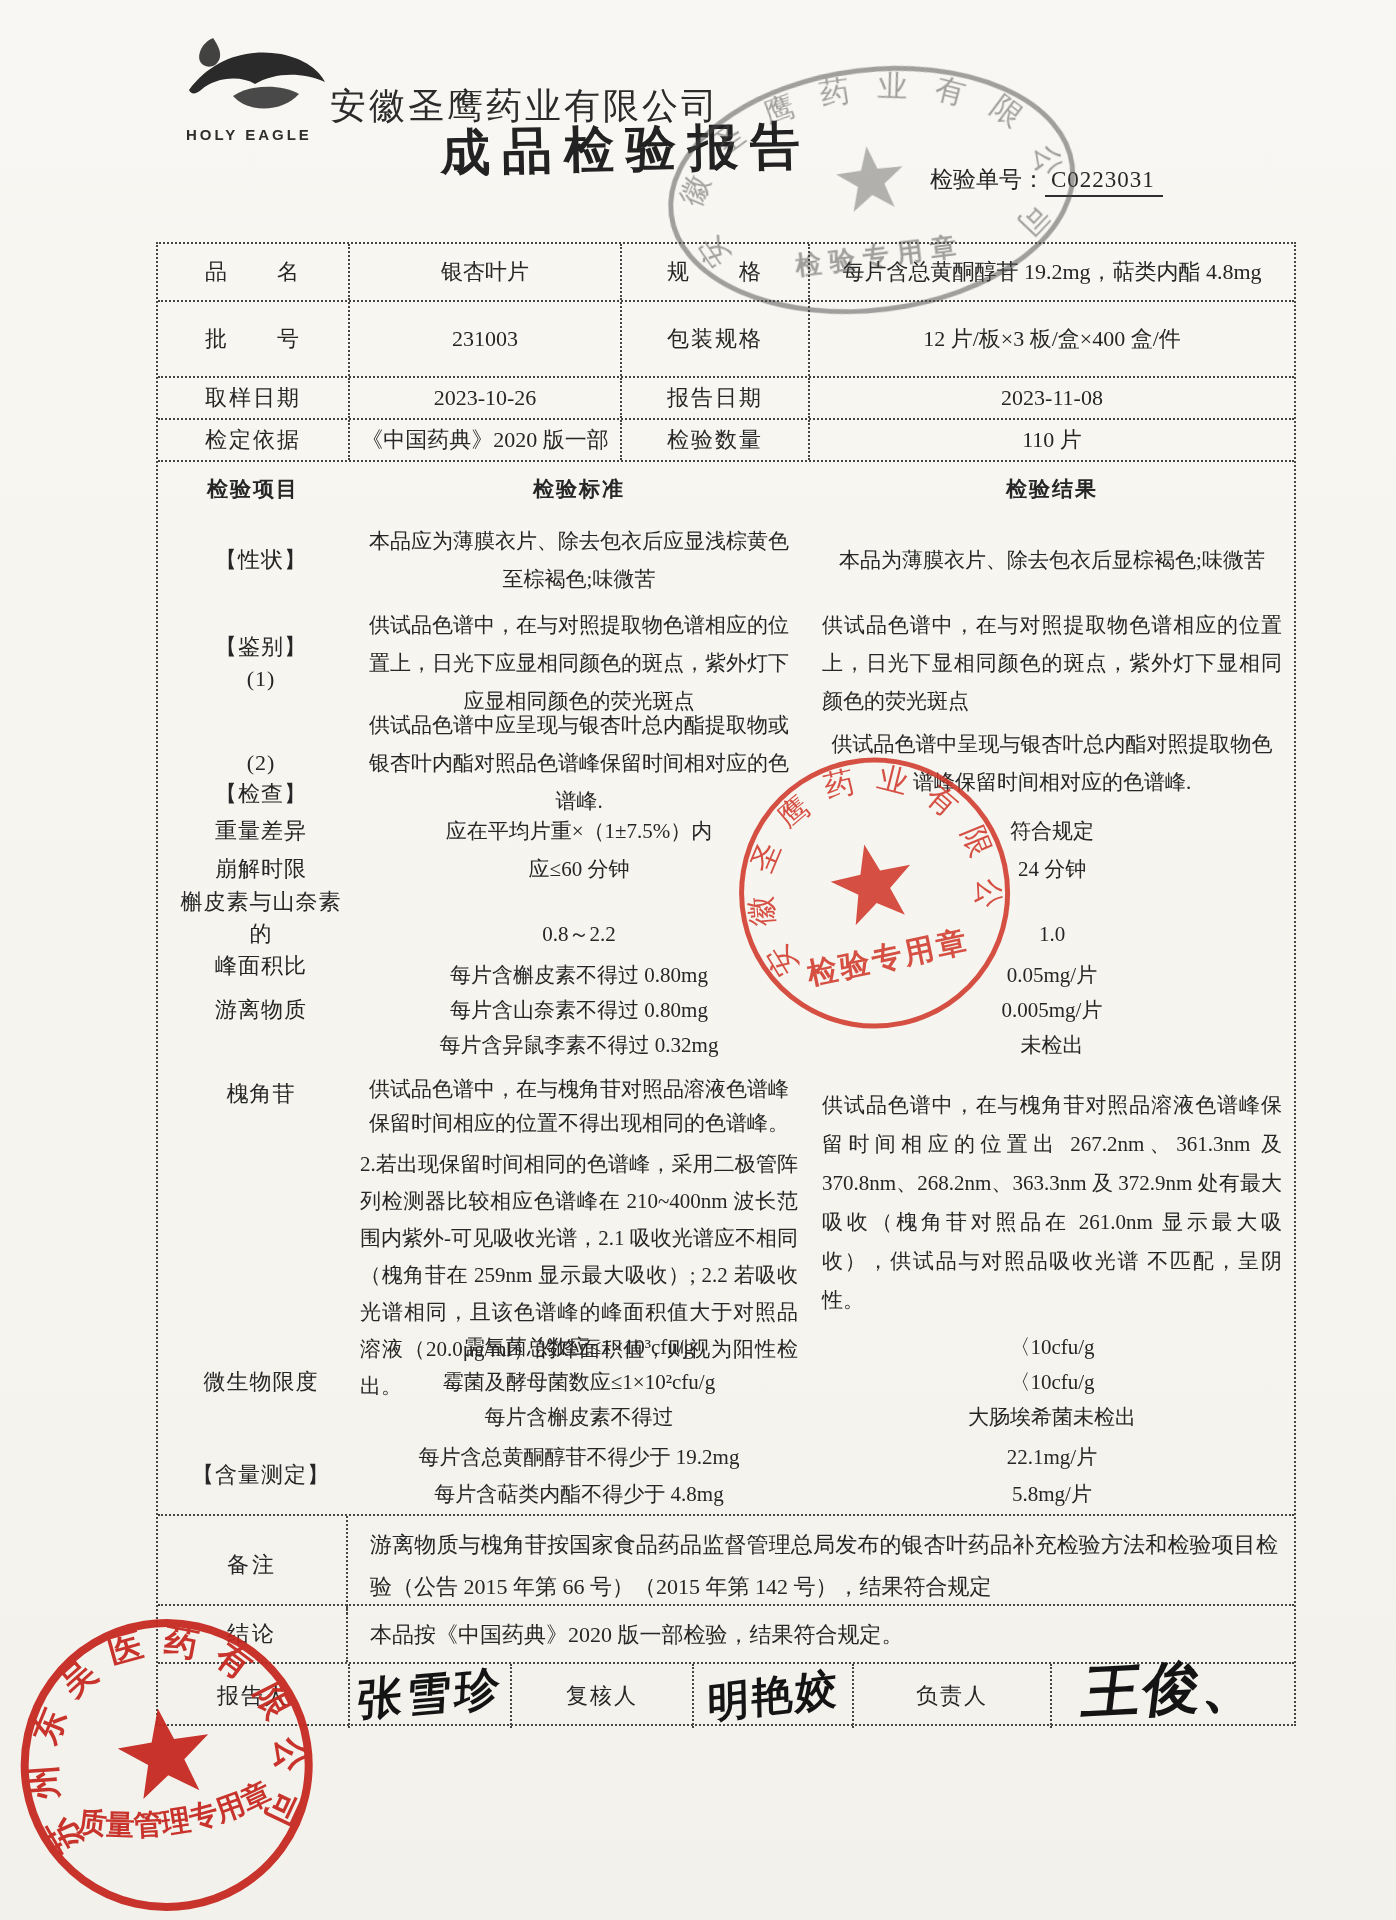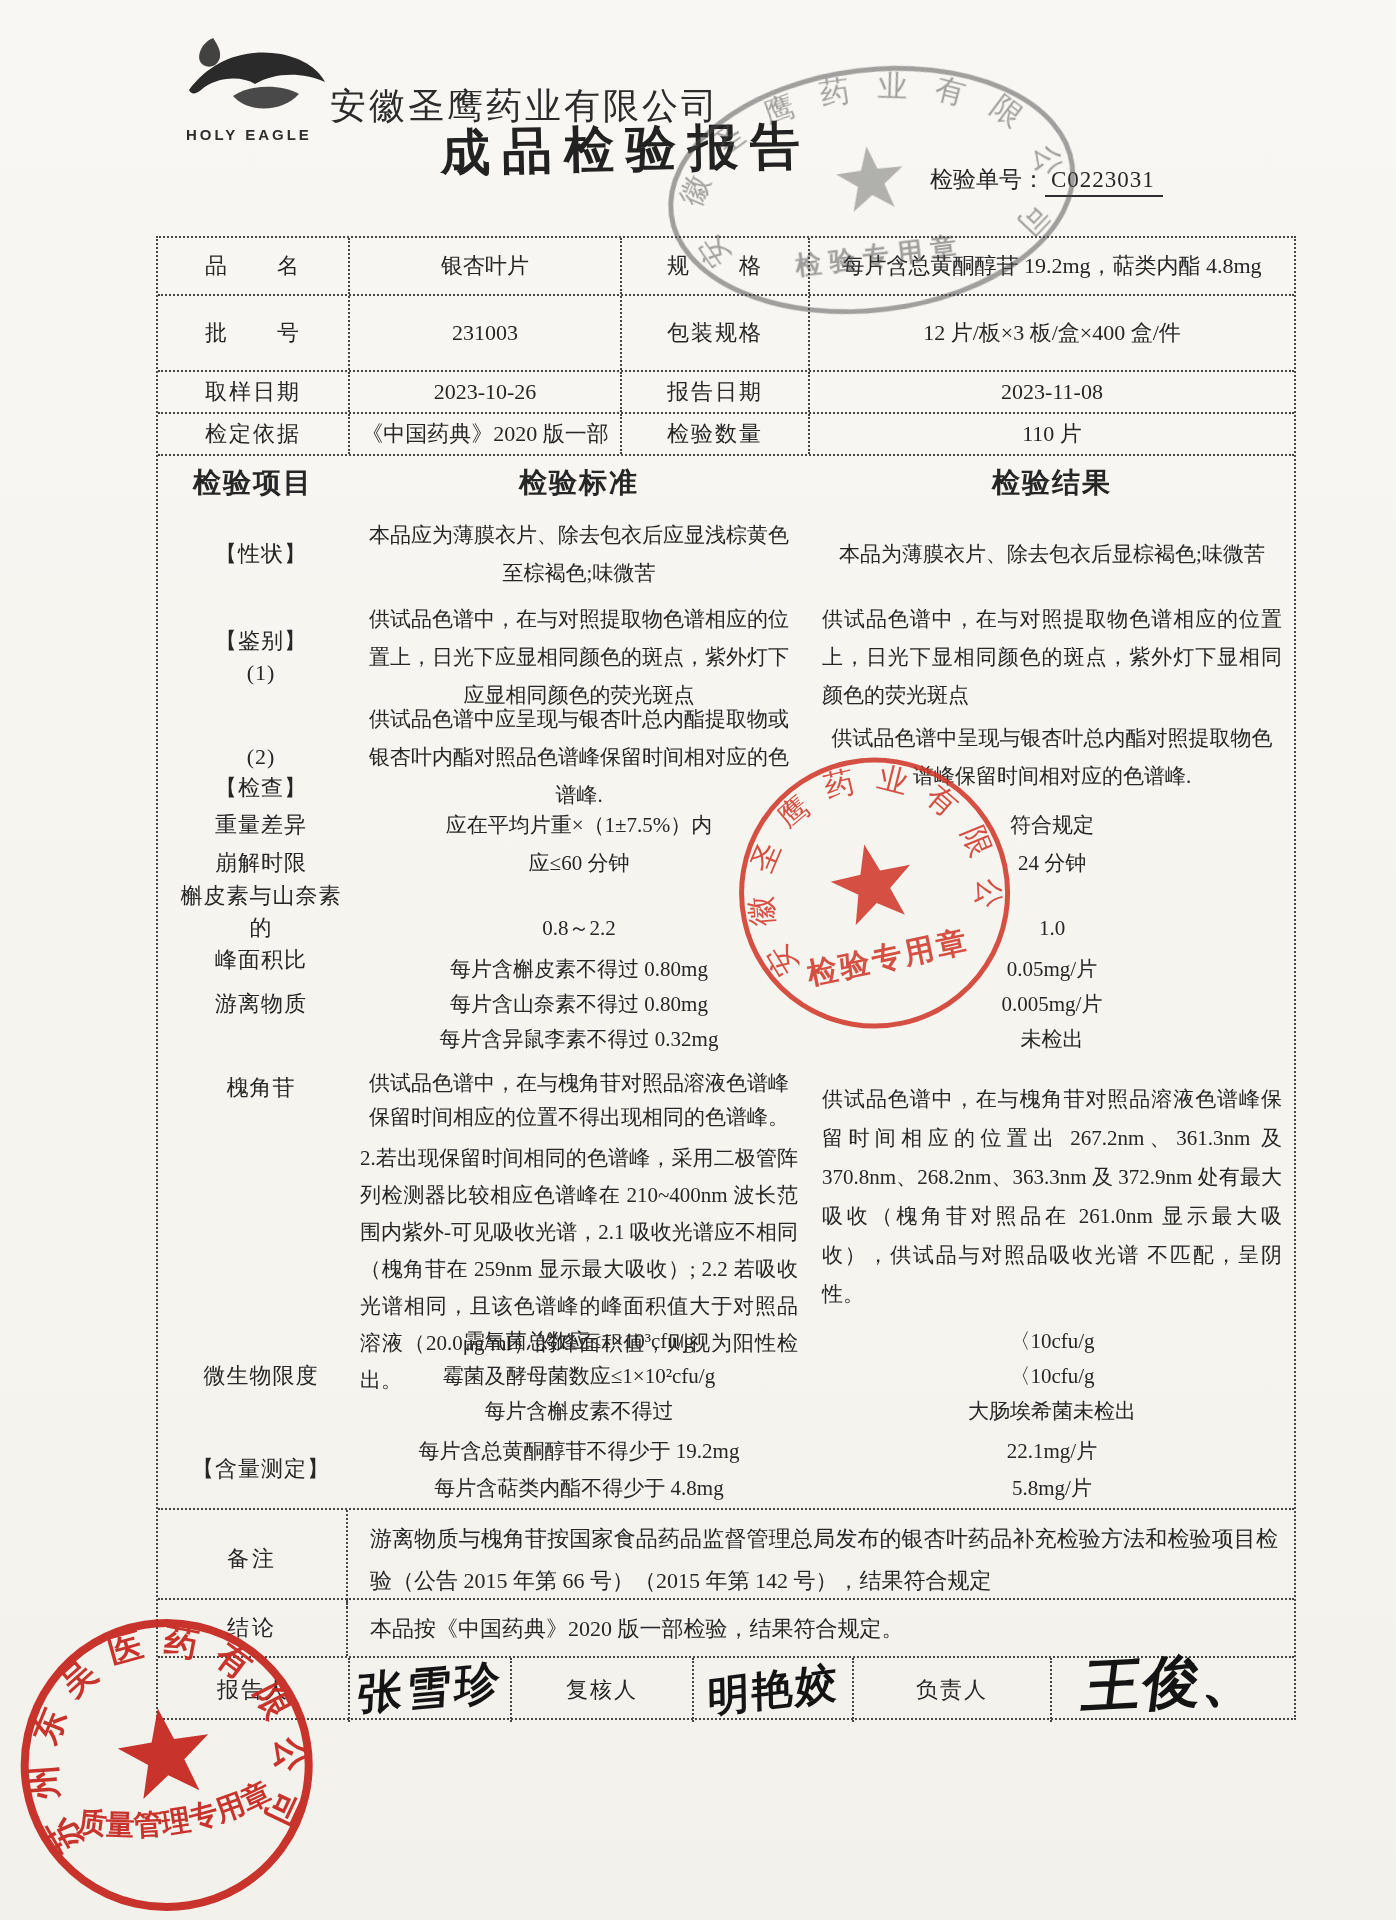--- a/index.html
+++ b/index.html
@@ -13,28 +13,28 @@
   
   .logo { position:absolute; left:183px; top:34px; }
   .logo-caption { position:absolute; left:186px; top:126px; font-family:"Liberation Sans","DejaVu Sans",sans-serif;
     font-weight:700; font-size:15px; letter-spacing:3px; color:#2e2e2e; }
   .company-name { position:absolute; left:330px; top:82px; font-size:36px; letter-spacing:3px; color:#2b2b2b; }
   .report-title { position:absolute; left:440px; top:116px; font-size:50px; font-weight:700;
     letter-spacing:12px; color:#222; transform:rotate(-1.2deg); }
   .report-no-row { position:absolute; left:930px; top:164px; font-size:23px; white-space:nowrap; }
   .report-no-value { display:inline-block; border-bottom:2px solid #2f2f2f; padding:0 8px 2px 6px; letter-spacing:1px;font-family:Liberation Serif, serif; }
   
-  .doc-table { position:absolute; left:156px; top:236px; width:1140px; border:2px dotted #454545; background:transparent; }
+  .doc-table { position:absolute; left:156px; top:242px; width:1140px; border:2px dotted #454545; background:transparent; }
   .irow { display:grid; grid-template-columns:190px 272px 188px 1fr; border-bottom:2px dotted #454545; }
   .irow > div { display:flex; align-items:center; justify-content:center; text-align:center;
     font-size:22px; padding:4px 8px; line-height:30px; }
   .irow > div + div { border-left:2px dotted #454545; }
   .ilabel { letter-spacing:2px; }
   .mheader { display:grid; grid-template-columns:190px 462px 1fr; }
-  .mheader > div { display:flex; align-items:center; justify-content:center; font-size:28px; font-weight:700; letter-spacing:2px; }
+  .mheader > div { display:flex; align-items:center; justify-content:center; font-size:21px; font-weight:700; letter-spacing:2px; }
   .mrow { display:grid; grid-template-columns:190px 462px 1fr; }
   .mi { display:flex; flex-direction:column; align-items:center; justify-content:center; text-align:center;
     font-size:22px; line-height:32px; letter-spacing:1px;margin-left:16px; }
   .ms,.mr { display:flex; flex-direction:column; align-items:center; justify-content:center;
     text-align:center; font-size:21px; line-height:38px; padding:2px 12px; }
   .mlines { display:flex; flex-direction:column; justify-content:space-around; text-align:center;
     font-size:21px; padding:2px 10px; }
   .mi-top { justify-content:flex-start; padding-top:14px; }
   .just { text-align:justify; text-justify:inter-ideograph; }
   .hj-std1 { line-height:34px; text-align:center; }

